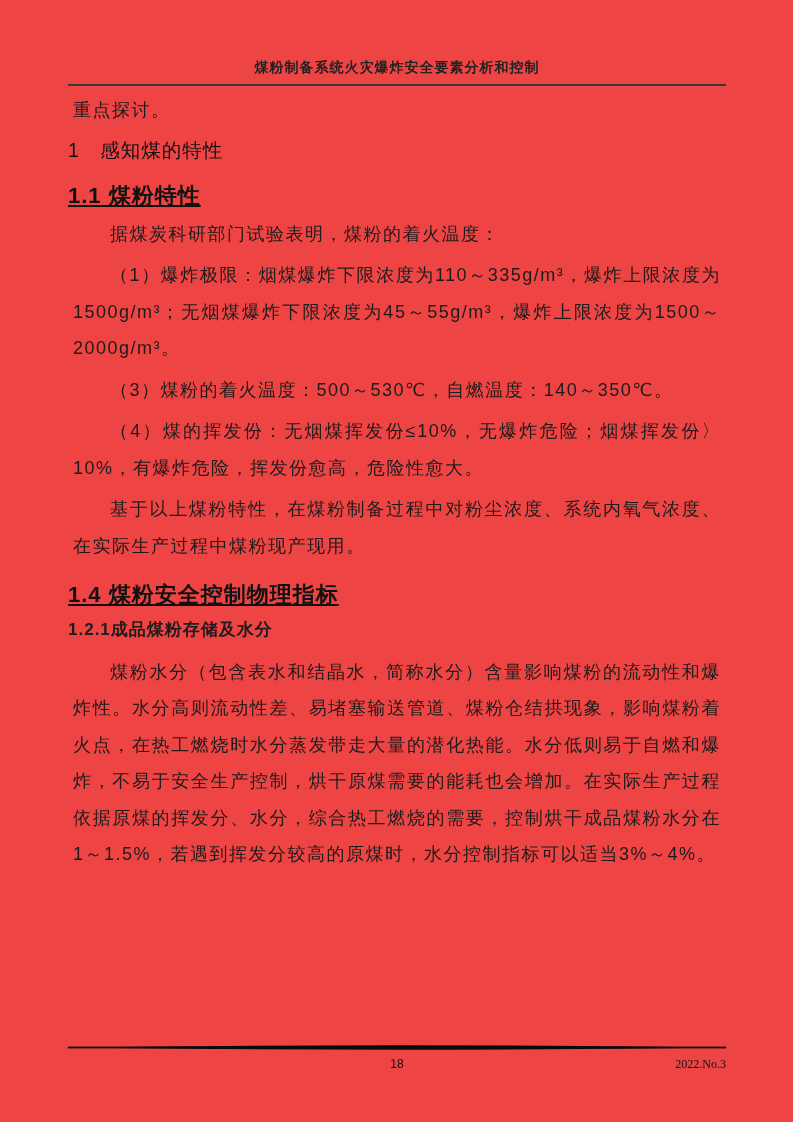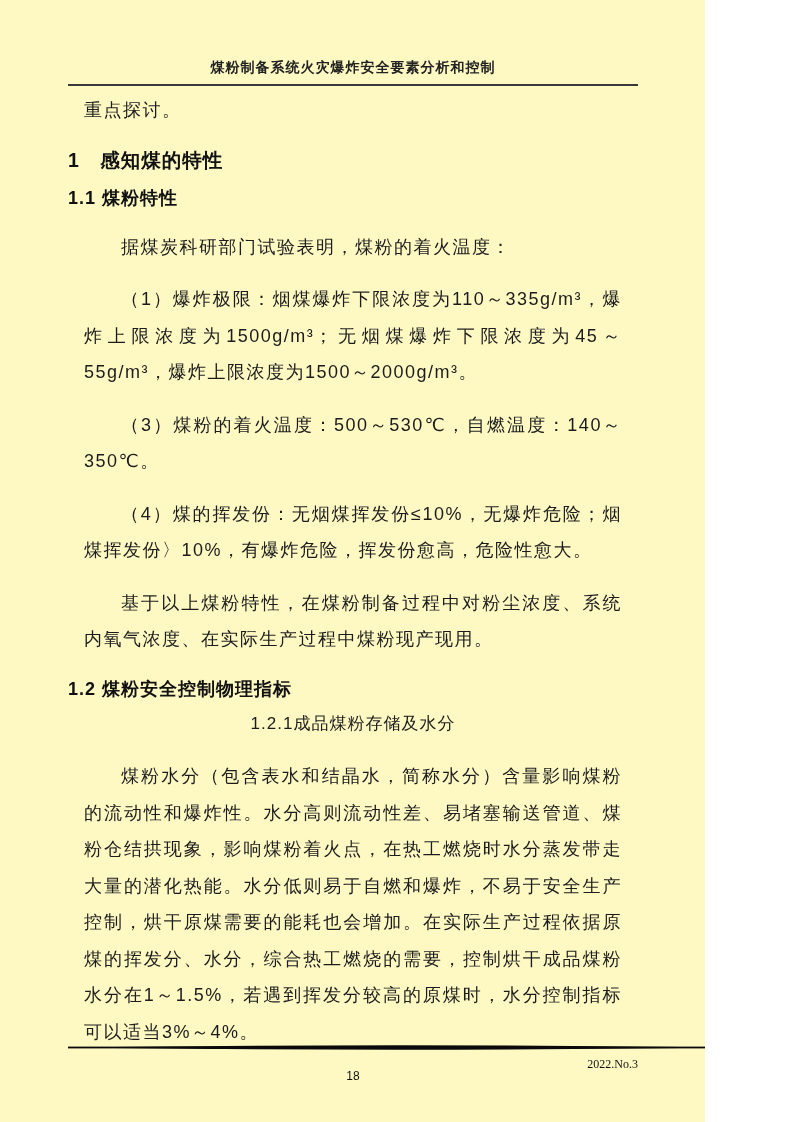--- a/index.html
+++ b/index.html
@@ -2,23 +2,23 @@
 <html><head>
 <meta charset="utf-8">
 <style>
   html, body {
     margin: 0;
     padding: 0;
     background: #ffffff;
   }
   .page {
     position: relative;
-    width: 705px;
+    width: 793px;
     height: 1122px;
-    background: #fef9c3;
+    background: #ef4444;
     overflow: hidden;
     font-family: "Liberation Sans", "DejaVu Sans", sans-serif;
     color: #1c1c1c;
   }
   .content {
     position: absolute;
     left: 68px;
     right: 67px;
     top: 0;
   }
@@ -29,52 +29,52 @@
   }
   .running-header {
     text-align: center;
     font-size: 14px;
     line-height: 22px;
     font-weight: 600;
     letter-spacing: 1px;
     color: #222222;
   }
   .body-p {
-    margin: 16px;
+    margin: 5px;
     font-size: 18px;
     line-height: 36.5px;
     letter-spacing: 1.5px;
     text-align: justify;
     text-justify: inter-character;
   }
   .noindent { text-indent: 0; margin-top: 6px; }
   .indent { text-indent: 37px; }
   .h1 {
     margin: 6px 0 4px 0;
     font-size: 19.5px;
     line-height: 30px;
-    font-weight: bold;
+    font-weight: normal;
     letter-spacing: 1px;
     color: #111111;
   }
   .h2 {
-    margin: 8px 0 2px 0;
-    font-size: 18px;
+    margin: 16px 0 2px 0;
+    font-size: 22px;
     line-height: 30px;
     font-weight: bold;
     letter-spacing: 1px;
     color: #111111;
+    text-decoration: underline;
   }
   .h3 {
     margin: 0;
     font-size: 17px;
     line-height: 36.5px;
-    font-weight: normal;
+    font-weight: bold;
     letter-spacing: 1px;
-    text-align: center;
   }
   .footer-rule {
     position: absolute;
     left: 68px;
     top: 1044px;
     width: 658px;
     height: 8px;
   }
   .footer-row {
     position: absolute;
@@ -82,21 +82,20 @@
     right: 67px;
     top: 1055px;
     height: 18px;
     font-size: 12px;
     line-height: 18px;
     color: #111111;
   }
   .page-number {
     display: block;
     text-align: center;
-    margin-top: 12px;
   }
   .journal-issue {
     position: absolute;
     right: 0;
     top: 0;
     font-family: Liberation Serif, serif;
   }
 </style>
 </head>
 <body>
@@ -118,21 +117,21 @@
 
     <p class="body-p indent">（1）爆炸极限：烟煤爆炸下限浓度为110～335g/m³，爆炸上限浓度为1500g/m³；无烟煤爆炸下限浓度为45～55g/m³，爆炸上限浓度为1500～2000g/m³。</p>
 
 
     <p class="body-p indent">（3）煤粉的着火温度：500～530℃，自燃温度：140～350℃。</p>
 
     <p class="body-p indent">（4）煤的挥发份：无烟煤挥发份≤10%，无爆炸危险；烟煤挥发份〉10%，有爆炸危险，挥发份愈高，危险性愈大。</p>
 
     <p class="body-p indent">基于以上煤粉特性，在煤粉制备过程中对粉尘浓度、系统内氧气浓度、在实际生产过程中煤粉现产现用。</p>
 
-    <h2 class="h2">1.2 煤粉安全控制物理指标</h2>
+    <h2 class="h2">1.4 煤粉安全控制物理指标</h2>
 
     <h3 class="h3">1.2.1成品煤粉存储及水分</h3>
 
 
     <p class="body-p indent">煤粉水分（包含表水和结晶水，简称水分）含量影响煤粉的流动性和爆炸性。水分高则流动性差、易堵塞输送管道、煤粉仓结拱现象，影响煤粉着火点，在热工燃烧时水分蒸发带走大量的潜化热能。水分低则易于自燃和爆炸，不易于安全生产控制，烘干原煤需要的能耗也会增加。在实际生产过程依据原煤的挥发分、水分，综合热工燃烧的需要，控制烘干成品煤粉水分在1～1.5%，若遇到挥发分较高的原煤时，水分控制指标可以适当3%～4%。</p>
 
   </div>
 
   <svg class="footer-rule" viewBox="0 0 658 8" preserveAspectRatio="none" xmlns="http://www.w3.org/2000/svg">
     <rect x="0" y="2.6" width="658" height="1.8" fill="#0a0a0a"></rect>

